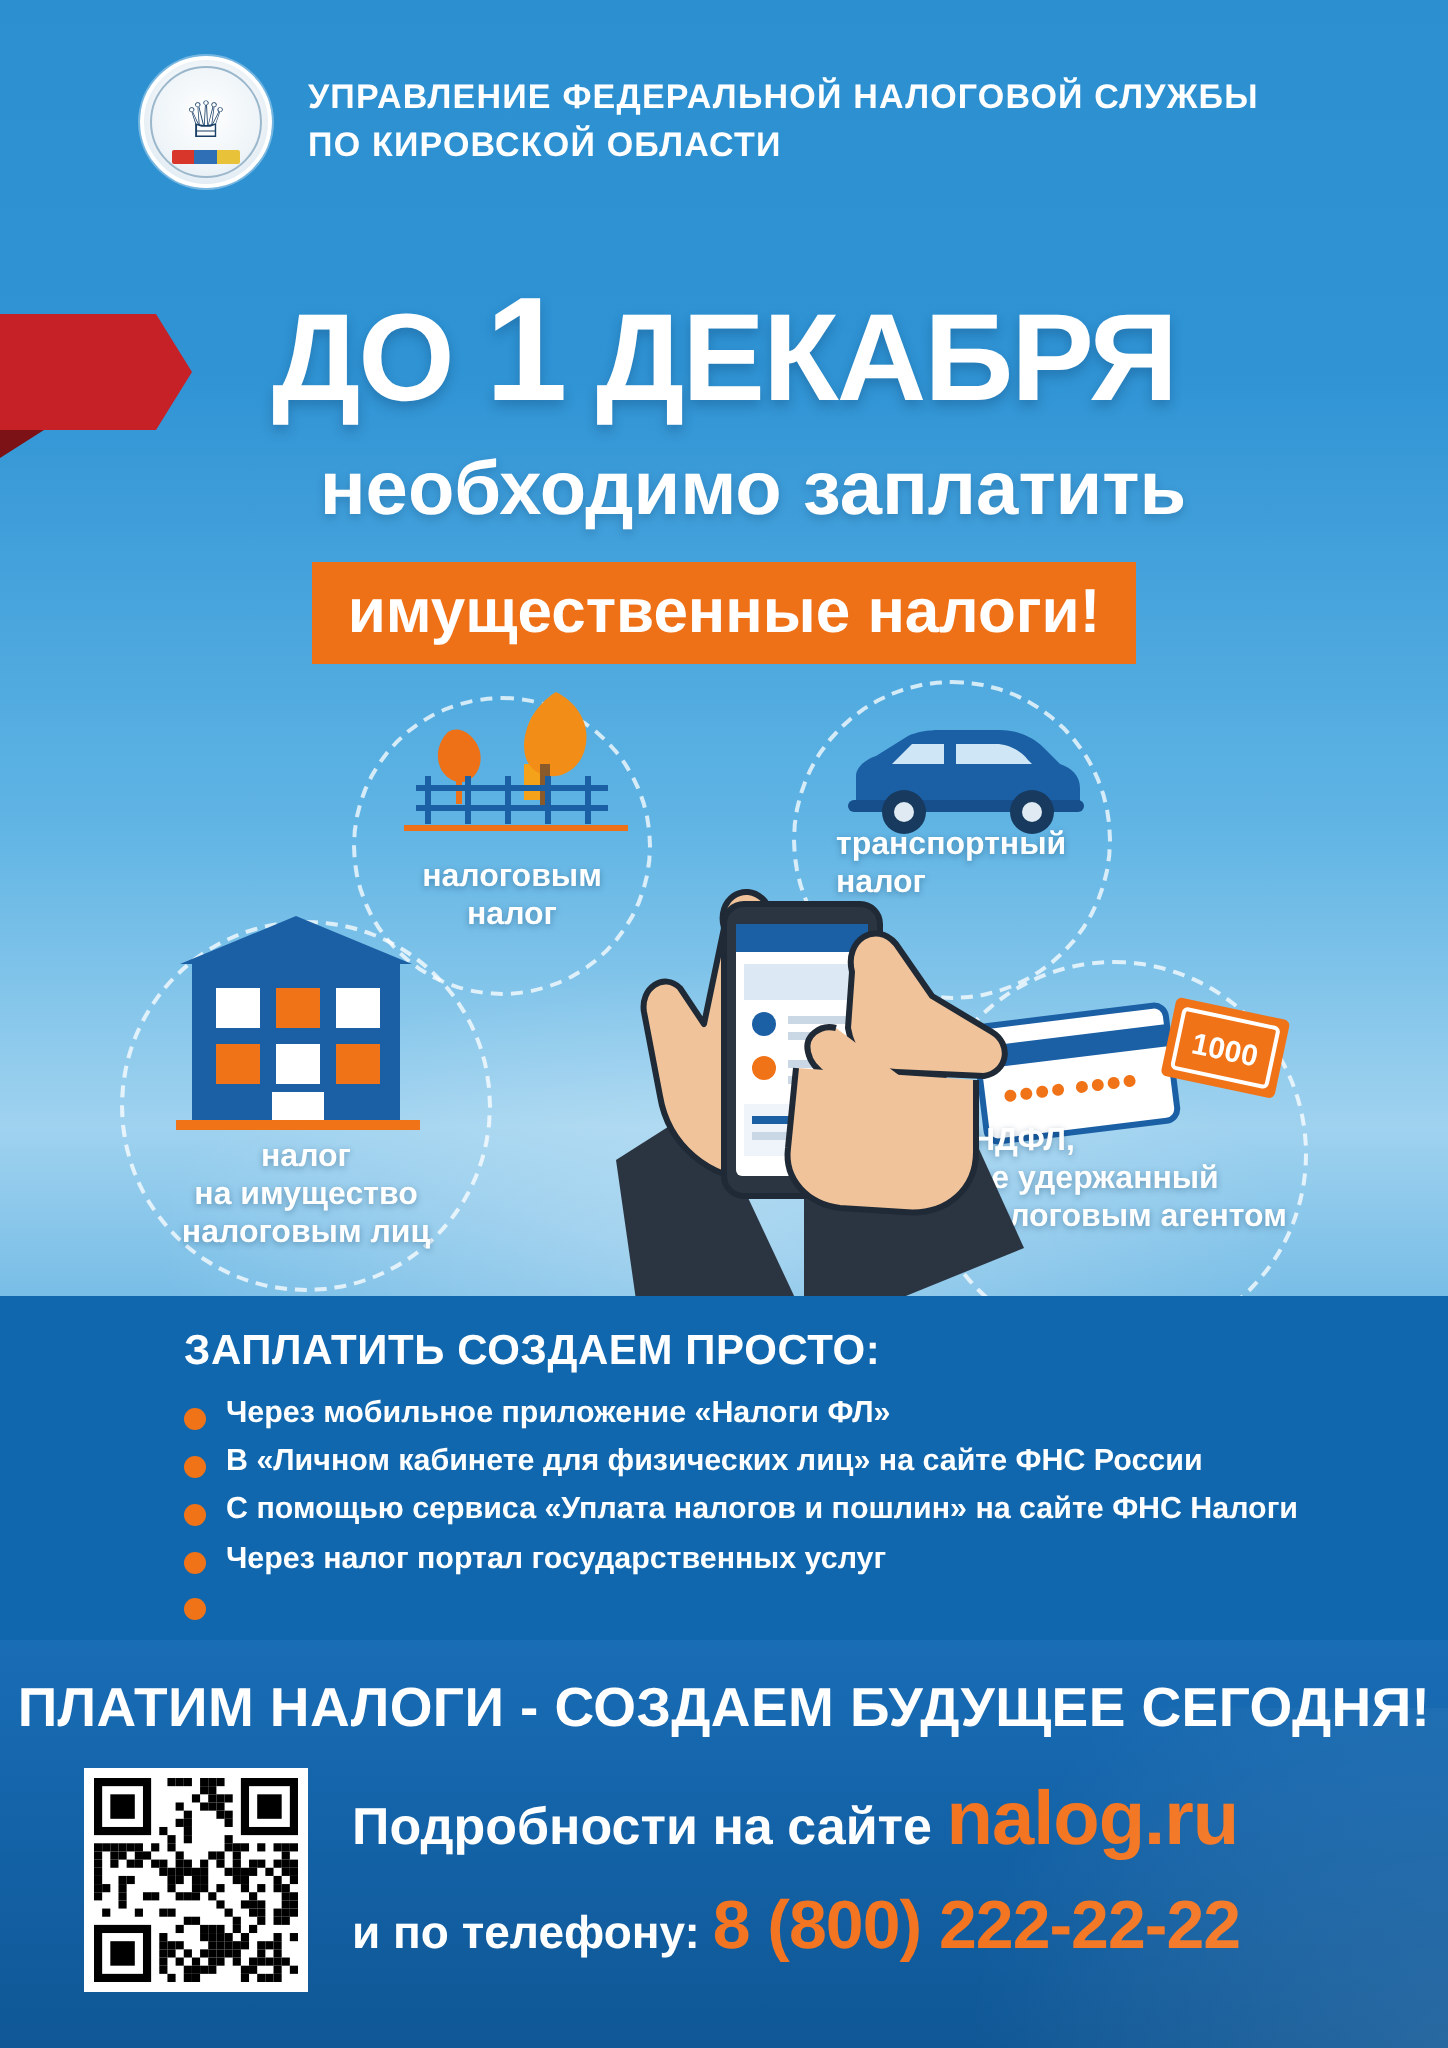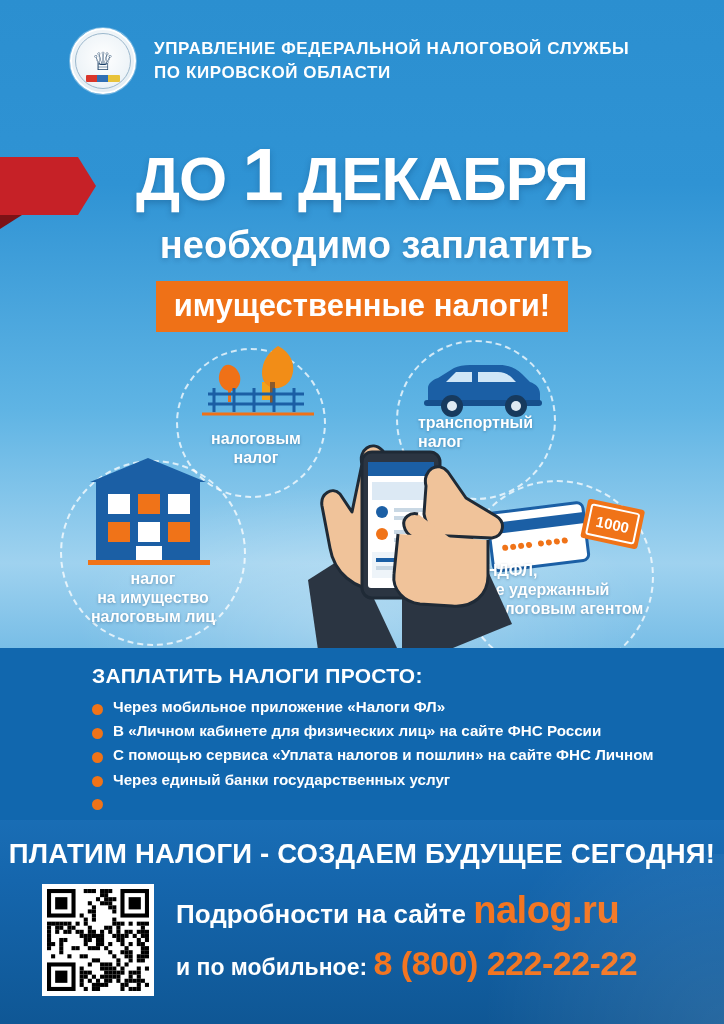--- a/index.html
+++ b/index.html
@@ -460,37 +460,37 @@
       <rect x="164" y="164" width="30" height="4" fill="#1b5fa5"></rect>
       <rect x="164" y="172" width="40" height="4" fill="#c9d8e4"></rect>
 
       <path d="M214 92 C210 76 226 66 236 78 L254 104 L284 122 C294 128 292 142 280 144 L236 142 C222 142 214 132 212 120 Z" fill="#f0c39a" stroke="#1f2a36" stroke-width="3" stroke-linejoin="round"></path>
       <path d="M206 120 C198 118 190 124 192 132 C194 142 206 148 218 148 L246 150" fill="#f0c39a" stroke="#1f2a36" stroke-width="3" stroke-linejoin="round"></path>
       <path d="M186 140 L182 180 C180 196 192 208 208 210 L240 212 C262 214 276 200 276 182 L276 146" fill="#f0c39a" stroke="#1f2a36" stroke-width="3" stroke-linejoin="round"></path>
     </svg>
   </div>
 
   <div class="midpanel">
-    <div class="mid-title">ЗАПЛАТИТЬ НАЛОГИ ПРОСТО:</div>
+    <div class="mid-title">ЗАПЛАТИТЬ СОЗДАЕМ ПРОСТО:</div>
     <div class="mid-list">
       <div class="mid-item">
         <div class="bullet"></div>
         <span>Через мобильное приложение «Налоги ФЛ»</span>
       </div>
       <div class="mid-item">
         <div class="bullet"></div>
         <span>В «Личном кабинете для физических лиц» на сайте ФНС России</span>
       </div>
       <div class="mid-item">
         <div class="bullet"></div>
-        <span>С помощью сервиса «Уплата налогов и пошлин» на сайте ФНС Личном</span>
+        <span>С помощью сервиса «Уплата налогов и пошлин» на сайте ФНС Налоги</span>
       </div>
       <div class="mid-item">
         <div class="bullet"></div>
-        <span>Через единый банки государственных услуг</span>
+        <span>Через налог портал государственных услуг</span>
       </div>
       <div class="mid-item">
         <div class="bullet"></div>
       </div>
     </div>
   </div>
 
   <div class="slogan">ПЛАТИМ НАЛОГИ - СОЗДАЕМ БУДУЩЕЕ СЕГОДНЯ!</div>
 
   <div class="qr">
@@ -713,19 +713,19 @@
           </g>
         </svg></div>
   </div>
 
   <div class="footer-text">
     <div class="f1">
       <span>Подробности на сайте</span>
       <span class="site">nalog.ru</span>
     </div>
     <div class="f2">
-      <span>и по мобильное:</span>
+      <span>и по телефону:</span>
       <span class="phone">8 (800) 222-22-22</span>
     </div>
   </div>
 
   <div class="corner-swoosh"></div>
 </div>
 
 </body></html>

